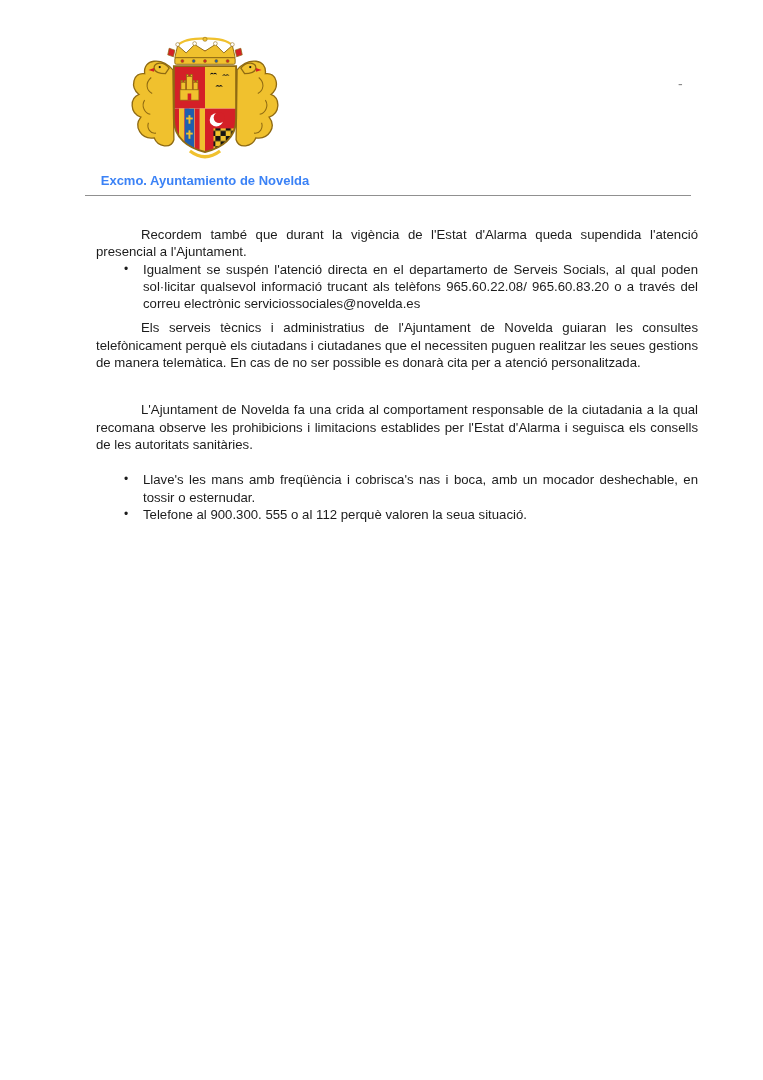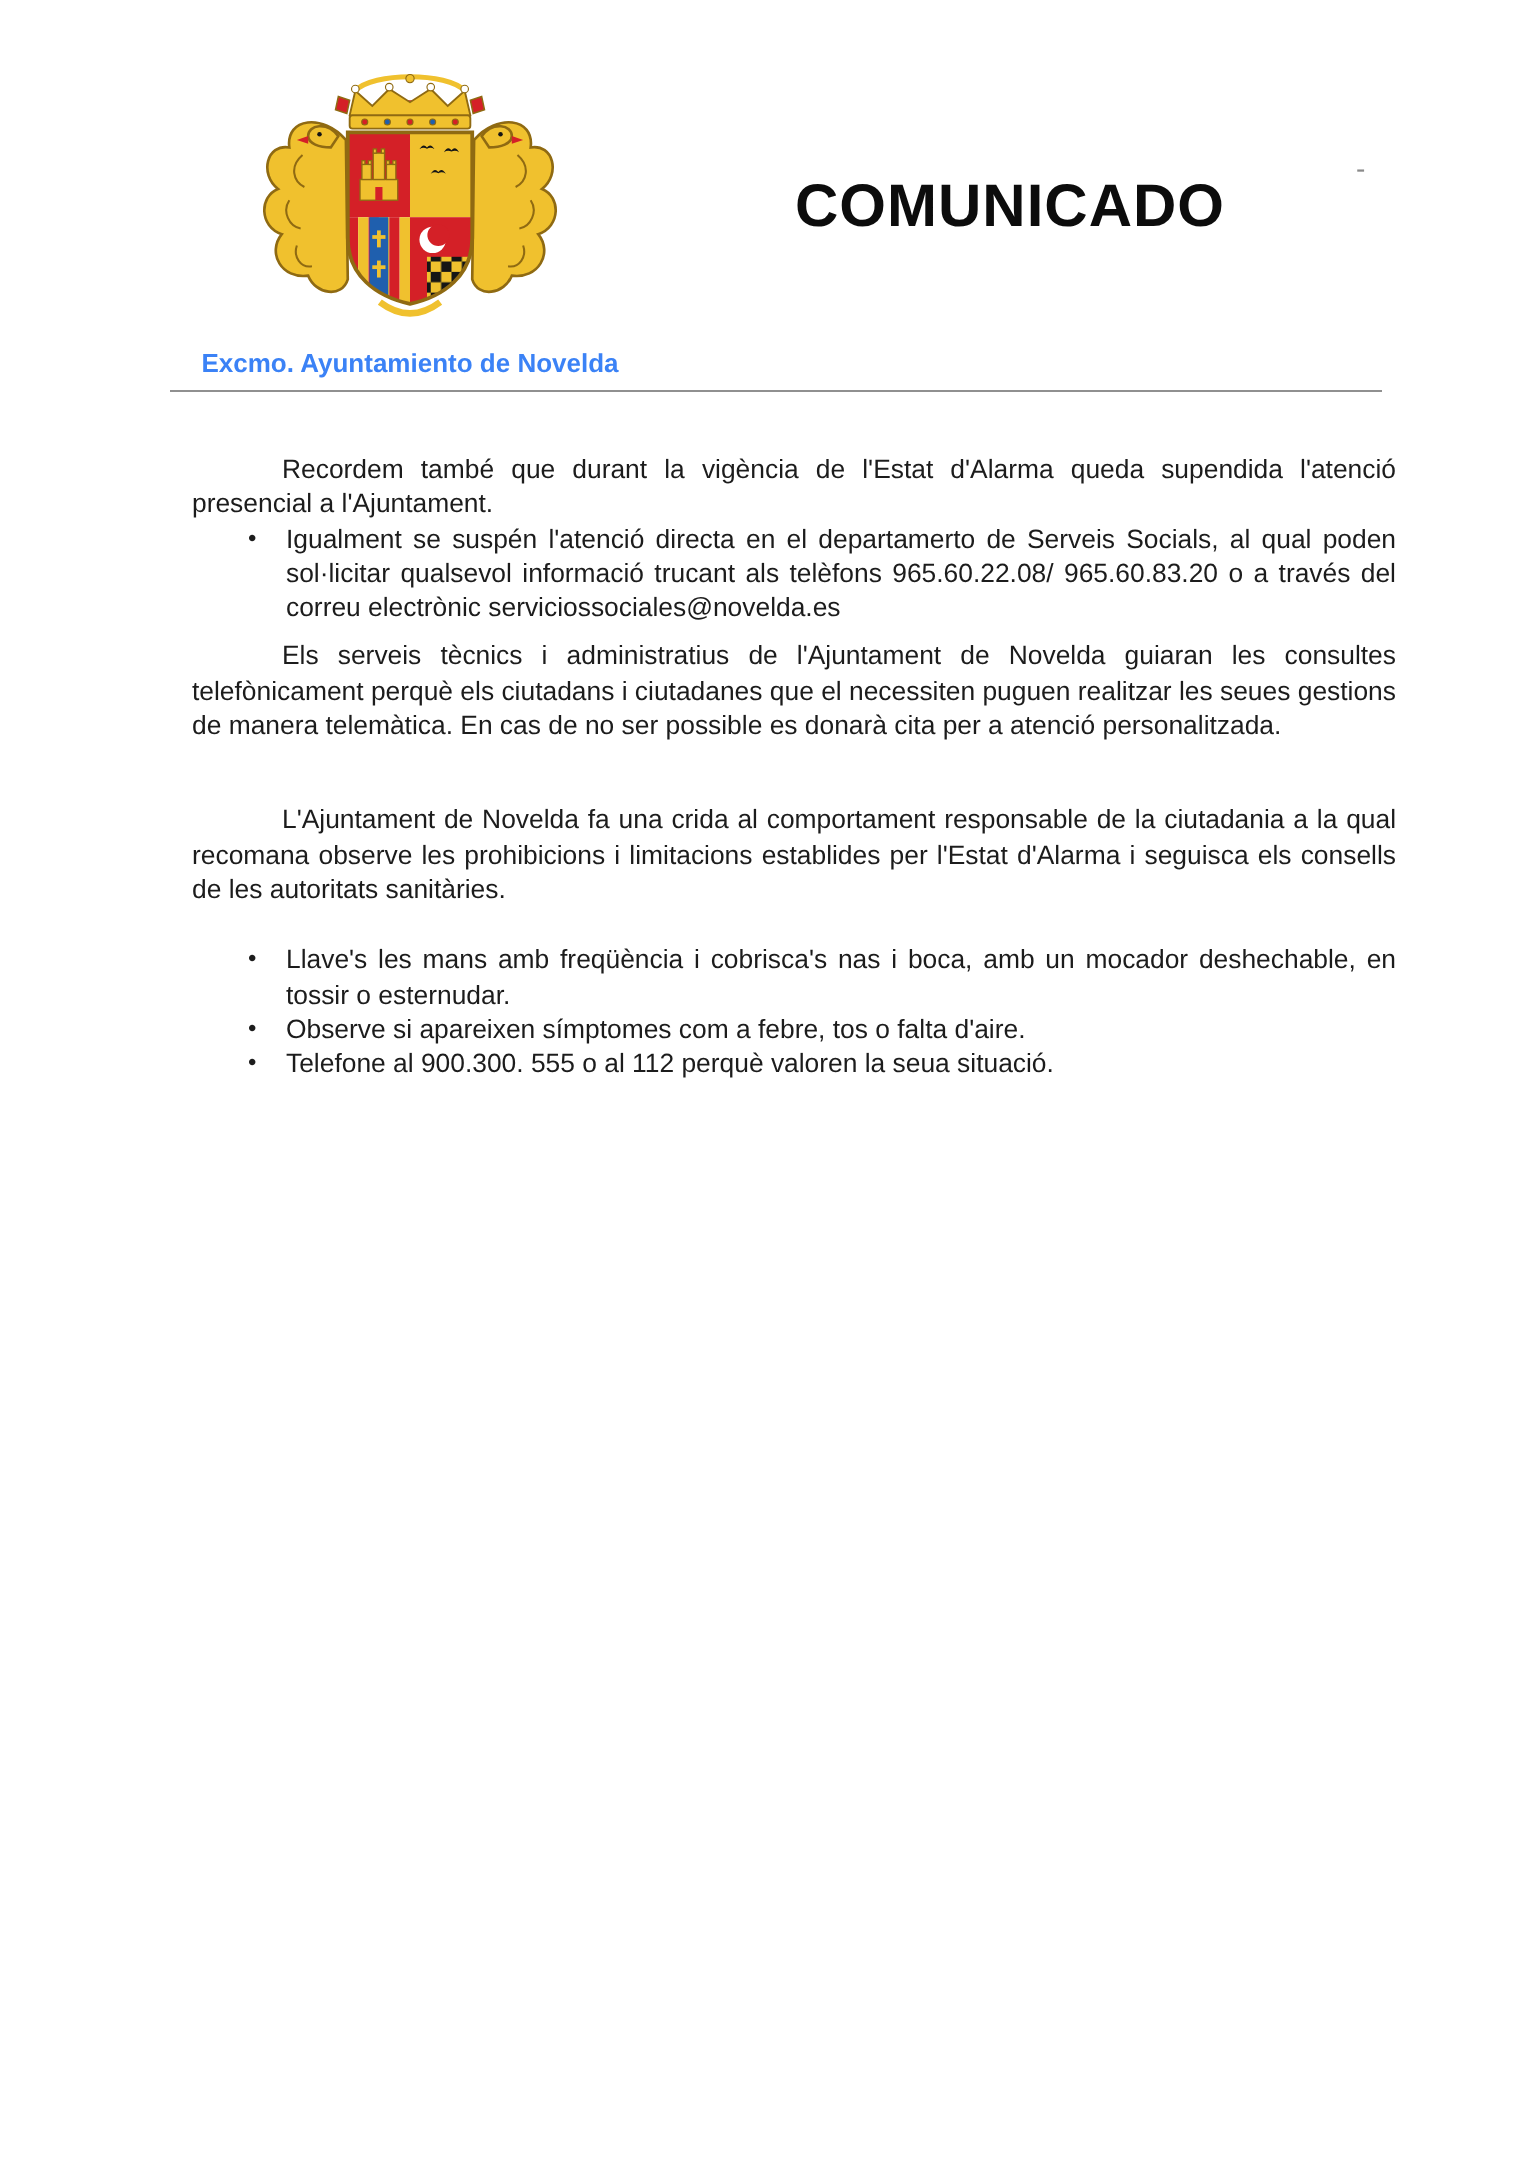--- a/index.html
+++ b/index.html
@@ -149,38 +149,36 @@
         </g>
       </g>
 
       <path d="M57,32 H123 V88 C123,108 108,119 90,123 C72,119 57,108 57,88 Z" fill="none" stroke="var(--gold-dark)" stroke-width="2"></path>
       <path d="M74,122 Q90,134 106,122" fill="none" stroke="var(--gold)" stroke-width="3.5"></path>
     </svg>
     <div class="logo-caption">Excmo. Ayuntamiento de Novelda</div>
   </div>
 
   <div class="title-block">
-    <div>COMUNICADO</div>
   </div>
 
   <div class="corner-mark">-</div>
 
   <div class="rule"></div>
 
   <div class="body-text">
     <p class="indent">Recordem també que durant la vigència de l'Estat d'Alarma queda supendida l'atenció presencial a l'Ajuntament.</p>
 
     <ul>
         <li><span>Igualment se suspén l'atenció directa en el departamerto de Serveis Socials, al qual poden sol·licitar qualsevol informació trucant als telèfons 965.60.22.08/ 965.60.83.20 o a través del correu electrònic serviciossociales@novelda.es</span></li>
       </ul>
 
     <p class="indent gap-sm">Els serveis tècnics i administratius de l'Ajuntament de Novelda guiaran les consultes telefònicament perquè els ciutadans i ciutadanes que el necessiten puguen realitzar les seues gestions de manera telemàtica. En cas de no ser possible es donarà cita per a atenció personalitzada.</p>
 
     <p class="indent gap-lg">L'Ajuntament de Novelda fa una crida al comportament responsable de la ciutadania a la qual recomana observe les prohibicions i limitacions establides per l'Estat d'Alarma i seguisca els consells de les autoritats sanitàries.</p>
 
     <ul class="gap-md">
         <li><span>Llave's les mans amb freqüència i cobrisca's nas i boca, amb un mocador deshechable, en tossir o esternudar.</span></li>
-        <li><span>Observe si apareixen símptomes com a febre, tos o falta d'aire.</span></li>
         <li><span>Telefone al 900.300. 555 o al 112 perquè valoren la seua situació.</span></li>
       </ul>
 
   </div>
 </div>
 
 </body></html>

